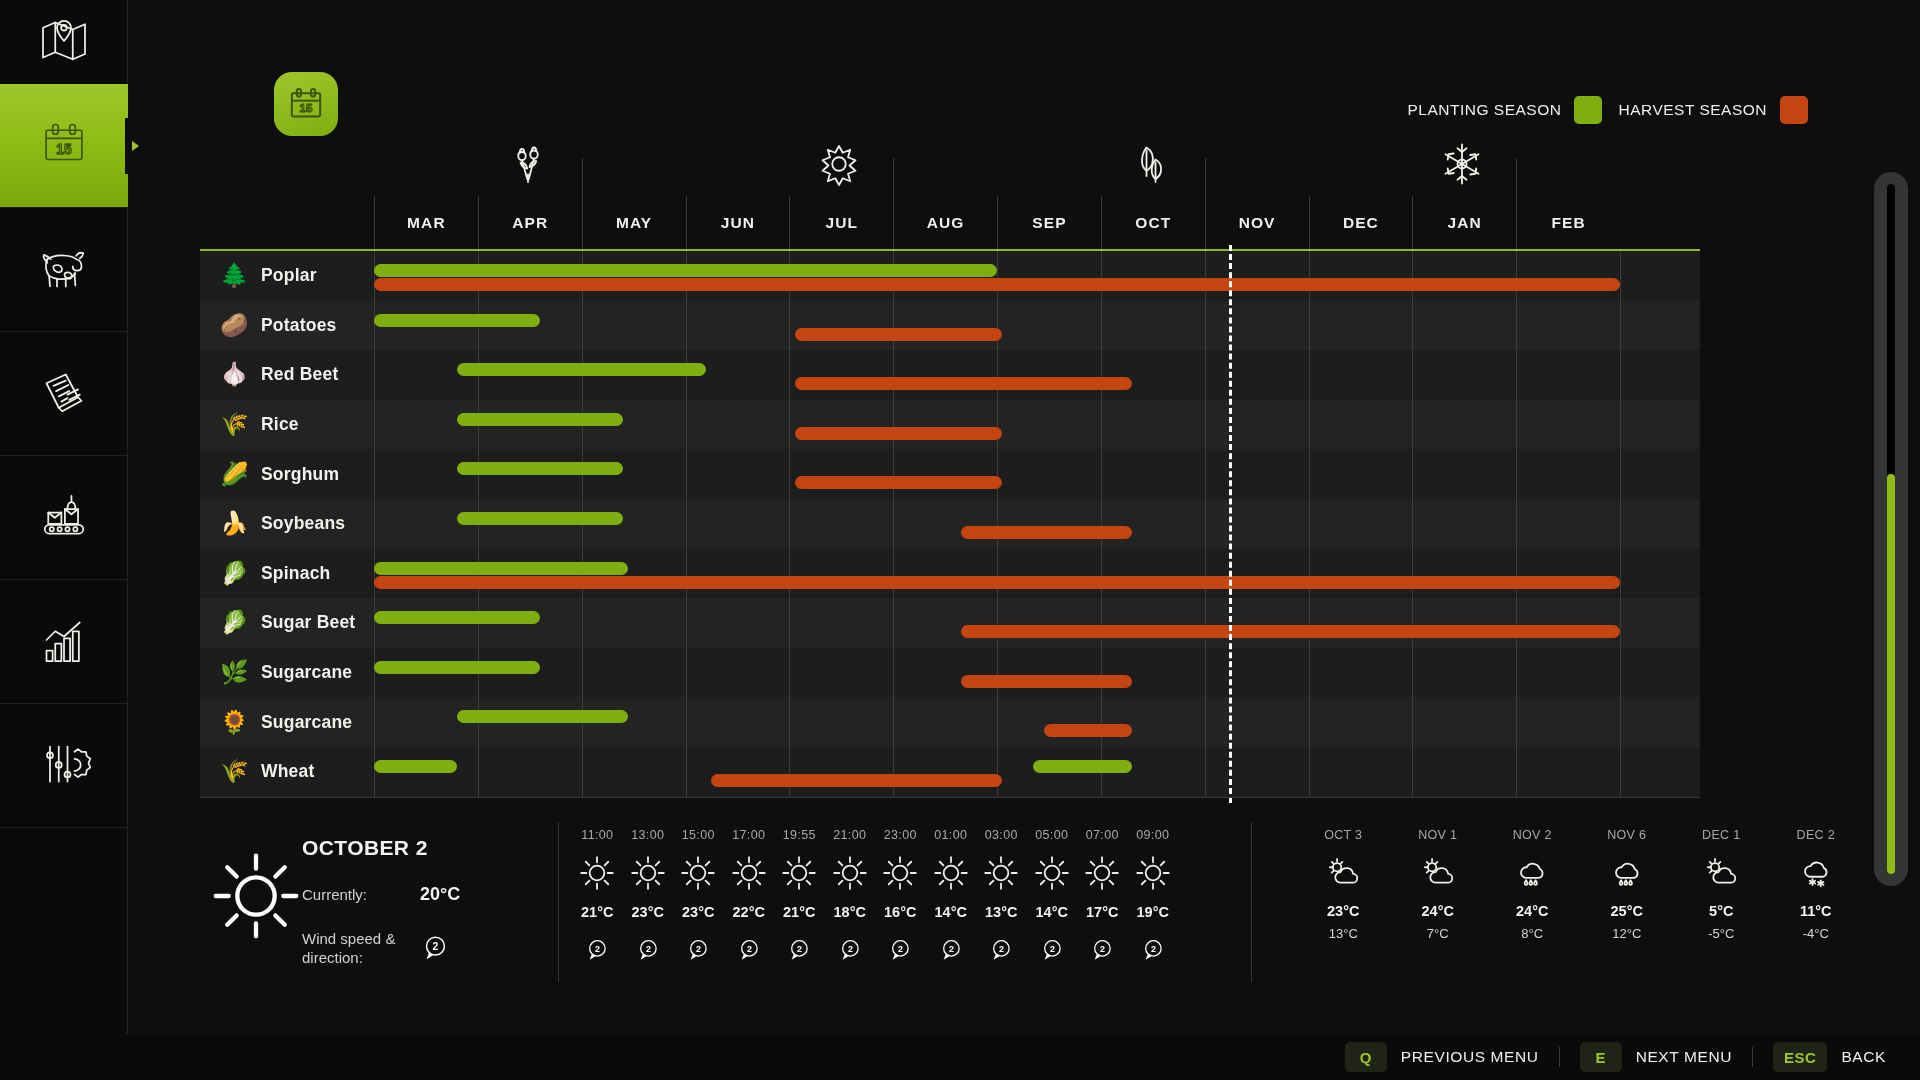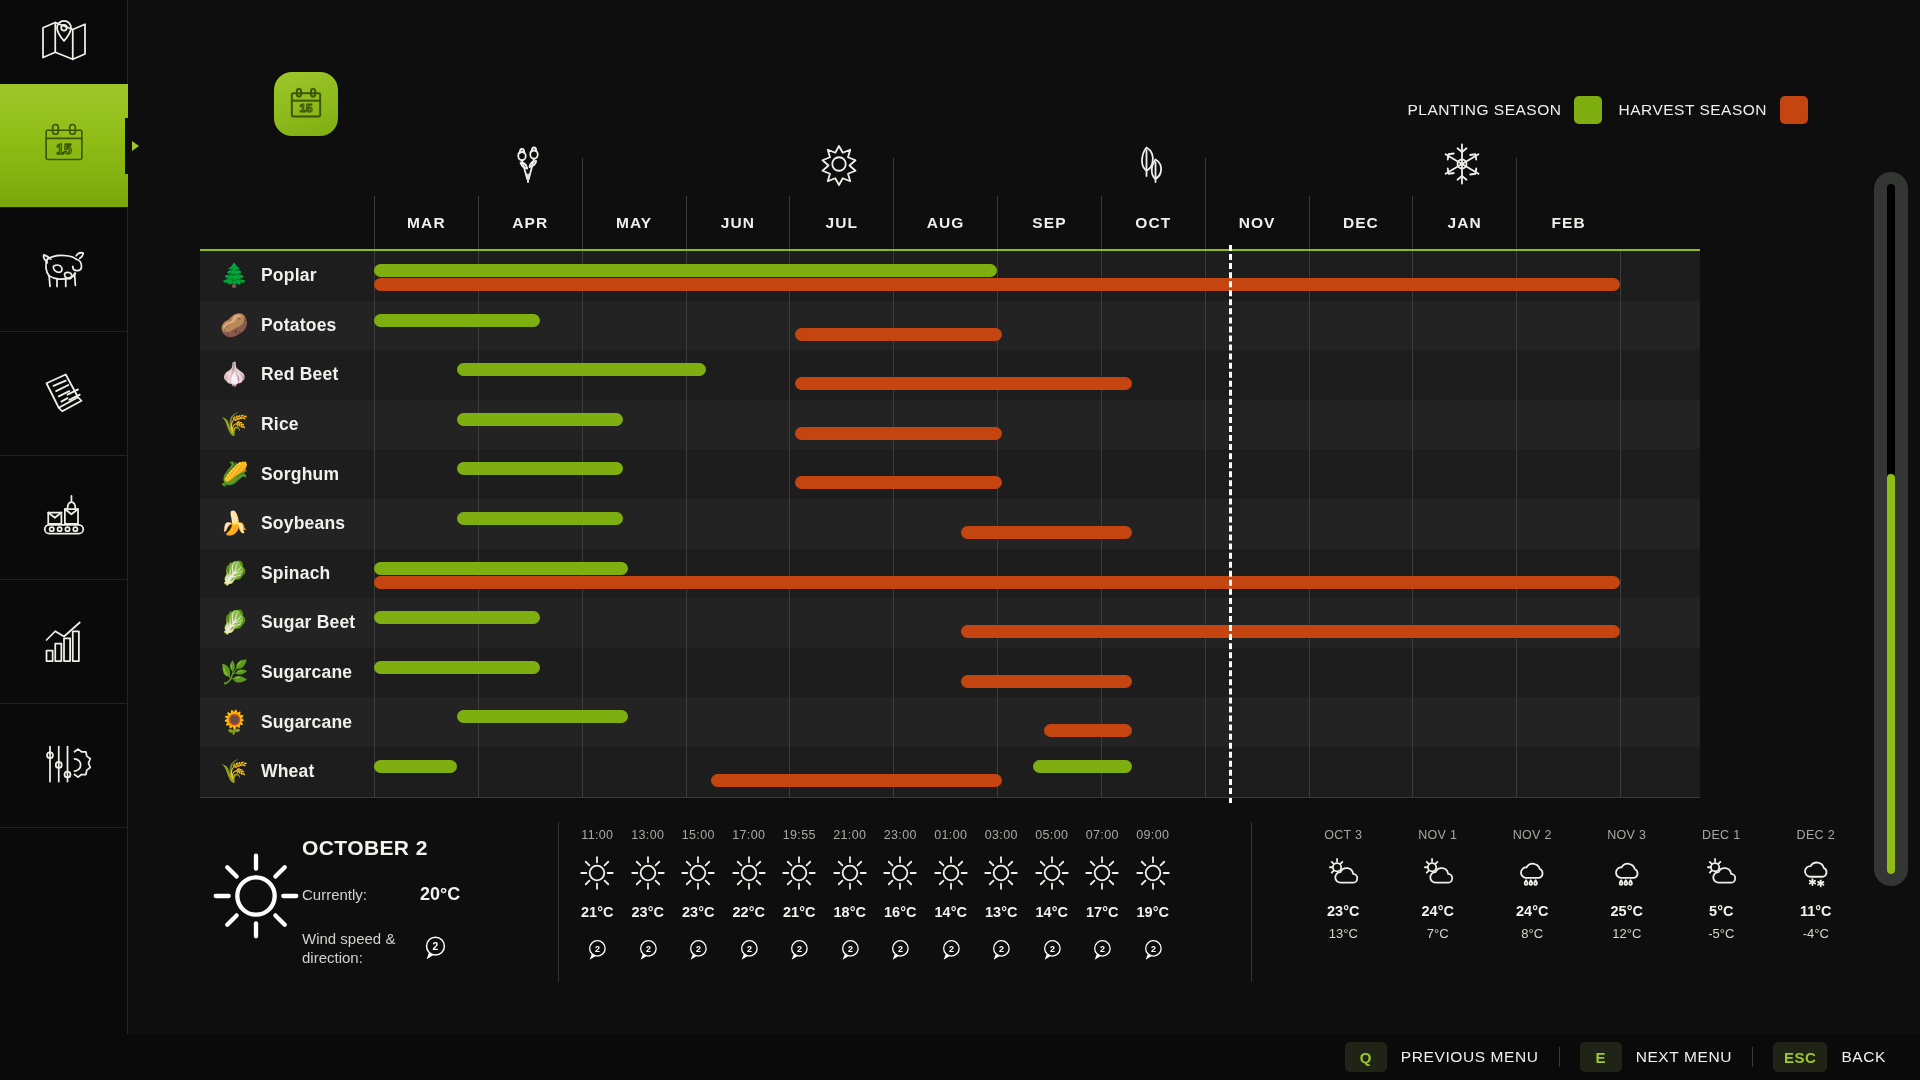--- a/index.html
+++ b/index.html
@@ -783,21 +783,21 @@
             <div class="day-ico"><svg viewBox="0 0 64 64" fill="none" stroke="#f0f0ea" stroke-width="3" stroke-linecap="round" stroke-linejoin="round">
                 <path d="M22 42 a9 9 0 0 1 1 -18 a12 12 0 0 1 22 3 a8 8 0 0 1 -1 15 Z"></path>
                 <path d="M22 46 c-2 3 -3 5 -2 6.5 c1 1.5 3 1.5 4 0 c1 -1.5 0 -3.5 -2 -6.5 Z"></path>
                 <path d="M30 46 c-2 3 -3 5 -2 6.5 c1 1.5 3 1.5 4 0 c1 -1.5 0 -3.5 -2 -6.5 Z"></path>
                 <path d="M38 46 c-2 3 -3 5 -2 6.5 c1 1.5 3 1.5 4 0 c1 -1.5 0 -3.5 -2 -6.5 Z"></path>
               </svg></div>
             <div class="day-hi">24°C</div>
             <div class="day-lo">8°C</div>
           </div>
           <div class="day-col">
-            <div class="day-name">NOV 3</div>
+            <div class="day-name">NOV 6</div>
             <div class="day-ico"><svg viewBox="0 0 64 64" fill="none" stroke="#f0f0ea" stroke-width="3" stroke-linecap="round" stroke-linejoin="round">
                 <path d="M22 42 a9 9 0 0 1 1 -18 a12 12 0 0 1 22 3 a8 8 0 0 1 -1 15 Z"></path>
                 <path d="M22 46 c-2 3 -3 5 -2 6.5 c1 1.5 3 1.5 4 0 c1 -1.5 0 -3.5 -2 -6.5 Z"></path>
                 <path d="M30 46 c-2 3 -3 5 -2 6.5 c1 1.5 3 1.5 4 0 c1 -1.5 0 -3.5 -2 -6.5 Z"></path>
                 <path d="M38 46 c-2 3 -3 5 -2 6.5 c1 1.5 3 1.5 4 0 c1 -1.5 0 -3.5 -2 -6.5 Z"></path>
               </svg></div>
             <div class="day-hi">25°C</div>
             <div class="day-lo">12°C</div>
           </div>
           <div class="day-col">

